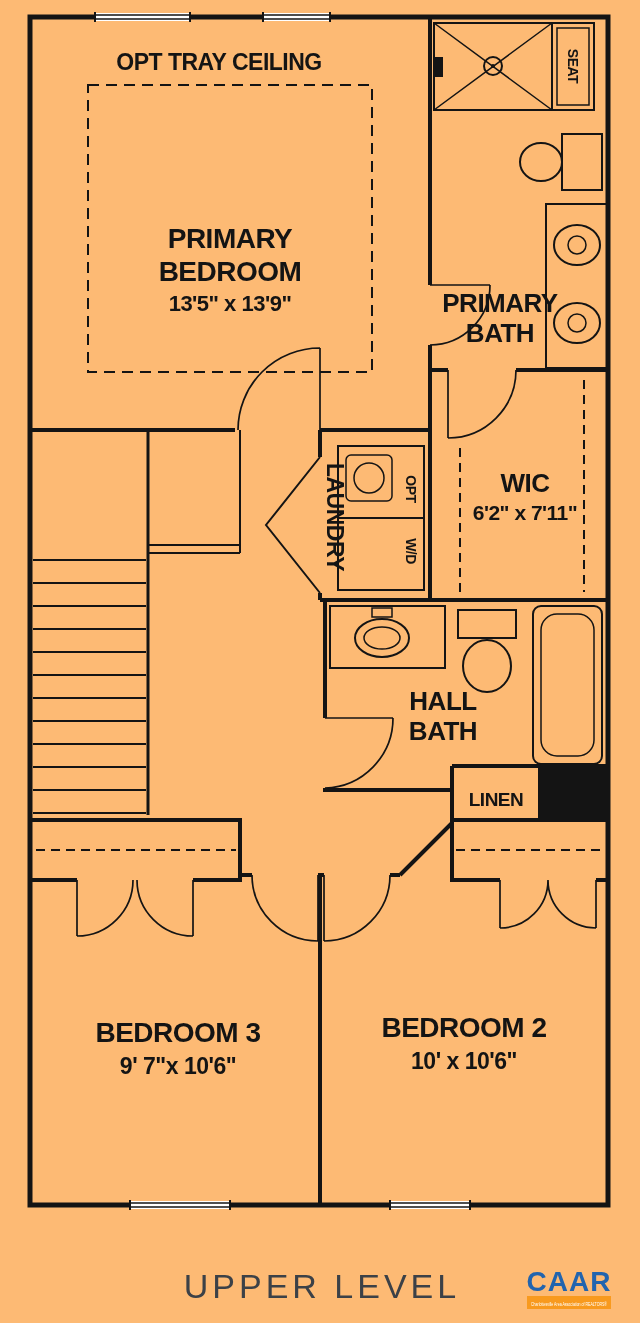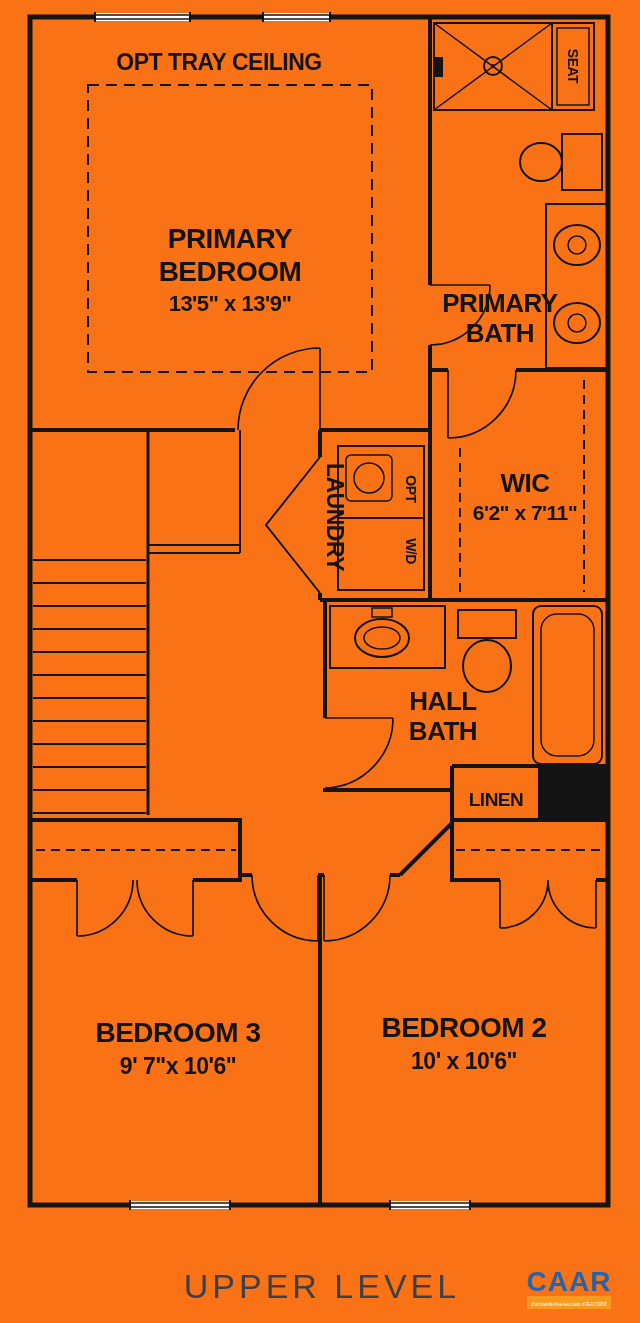--- a/index.html
+++ b/index.html
@@ -1,16 +1,16 @@
 <!DOCTYPE html>
 <html><head>
 <meta charset="utf-8">
 <style>
   html,body{margin:0;padding:0;background:#fff}
-  #stage{position:relative;width:640px;height:1323px;background:#f97316;overflow:hidden;
+  #stage{position:relative;width:640px;height:1323px;background:#fdba74;overflow:hidden;
          font-family:"Liberation Sans",sans-serif}
   svg{position:absolute;left:0;top:0}
   .w5{stroke:#141414;stroke-width:5;fill:none}
   .w4{stroke:#141414;stroke-width:4;fill:none}
   .w3{stroke:#141414;stroke-width:3;fill:none}
   .w2{stroke:#141414;stroke-width:2;fill:none}
   .w15{stroke:#141414;stroke-width:1.5;fill:none}
   .door{stroke:#141414;stroke-width:1.7;fill:none}
   .dash{stroke:#141414;stroke-width:2;fill:none;stroke-dasharray:11 7}
   .rod{stroke:#141414;stroke-width:2;fill:none;stroke-dasharray:9 6}

